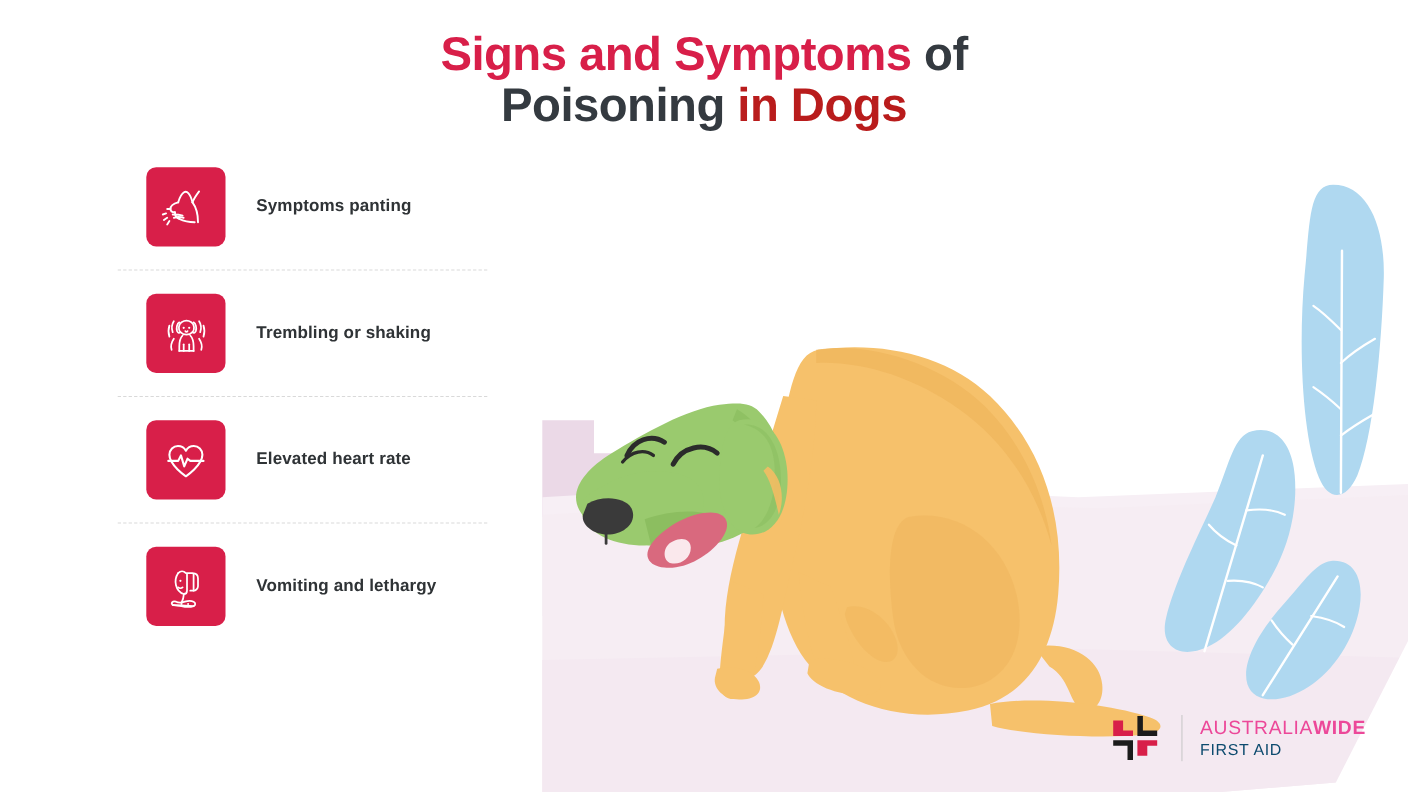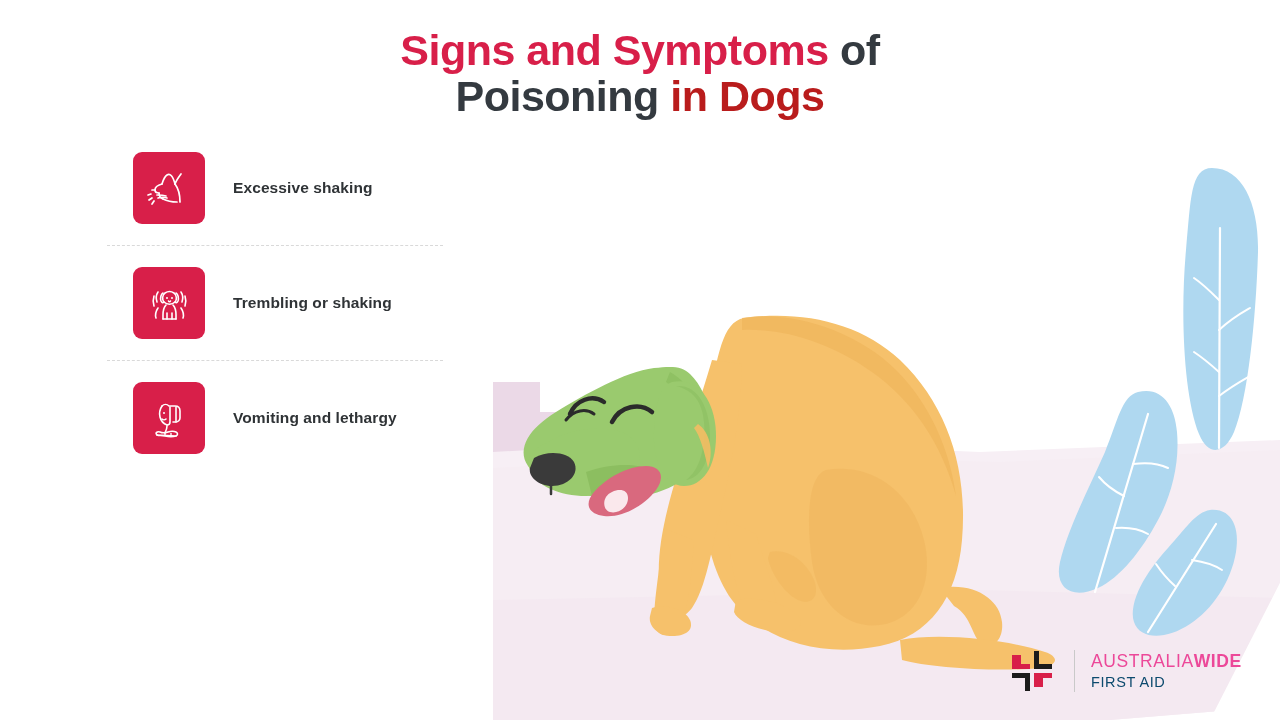--- a/index.html
+++ b/index.html
@@ -313,21 +313,21 @@
           <path d="M14 29 C14 32 15 34 18 35"></path>
           <path d="M12 31 C15 31 18 31 21 32"></path>
           <path d="M13 34 C16 33 19 33 22 34"></path>
           <path d="M30 20 C33 24 35 30 35 38"></path>
           <path d="M18 35 C22 37 27 38 32 38"></path>
           <path d="M6 30 L3 31"></path>
           <path d="M7 34 L4 36"></path>
           <path d="M9 37 L7 40"></path>
         </svg>
       </div>
-      <div class="symptom-label">Excessive shaking</div>
+      <div class="symptom-label">Symptoms panting</div>
     </div>
 
 
     <div class="symptom-row">
       <div class="icon-tile">
         <svg width="48" height="48" viewBox="0 0 48 48" fill="none" stroke="#ffffff" stroke-width="1.6" stroke-linecap="round" stroke-linejoin="round">
 
           <path d="M20 14 C23 12 26 12 29 14 C32 16 32 21 30 23 C27 26 22 26 19 23 C17 21 17 16 20 14 Z"></path>
           <path d="M18 14 C16 15 15 19 16 22 C17 24 18 24 19 23"></path>
           <path d="M31 14 C33 15 34 19 33 22 C32 24 31 24 30 23"></path>
@@ -346,20 +346,33 @@
           <path d="M13 29 C11 32 10 36 11 39"></path>
 
           <path d="M36 13 C38 16 38 20 37 23"></path>
           <path d="M40 17 C41 20 41 24 40 27"></path>
           <path d="M36 29 C38 32 39 36 38 39"></path>
         </svg>
       </div>
       <div class="symptom-label">Trembling or shaking</div>
     </div>
 
+    <div class="symptom-row">
+      <div class="icon-tile">
+        <svg width="48" height="48" viewBox="0 0 48 48" fill="none" stroke="#ffffff" stroke-width="1.9" stroke-linecap="round" stroke-linejoin="round">
+          <path d="M24 39 C24 39 9 29 9 19.5 C9 14.8 12.6 11.5 16.8 11.5
+                   C20 11.5 22.7 13.4 24 15.8
+                   C25.3 13.4 28 11.5 31.2 11.5
+                   C35.4 11.5 39 14.8 39 19.5
+                   C39 29 24 39 24 39 Z"></path>
+          <path d="M8 25 L17 25 L19.5 20 L22.5 30 L25.5 23 L28 25 L40 25"></path>
+        </svg>
+      </div>
+      <div class="symptom-label">Elevated heart rate</div>
+    </div>
 
     <div class="symptom-row">
       <div class="icon-tile">
         <svg width="48" height="48" viewBox="0 0 48 48" fill="none" stroke="#ffffff" stroke-width="1.6" stroke-linecap="round" stroke-linejoin="round">
 
           <path d="M17 12 C19 10 22 10 24 12 L30 12 C33 12 35 14 35 17 L35 24 C35 26 33 28 31 28"></path>
           <path d="M31 28 L28 28"></path>
           <path d="M17 12 C15 15 14 19 15 23 C16 27 19 30 22 31"></path>
           <path d="M22 31 C24 31 25 30 25 28 L25 13"></path>
           <path d="M31 13 L31 27"></path>

